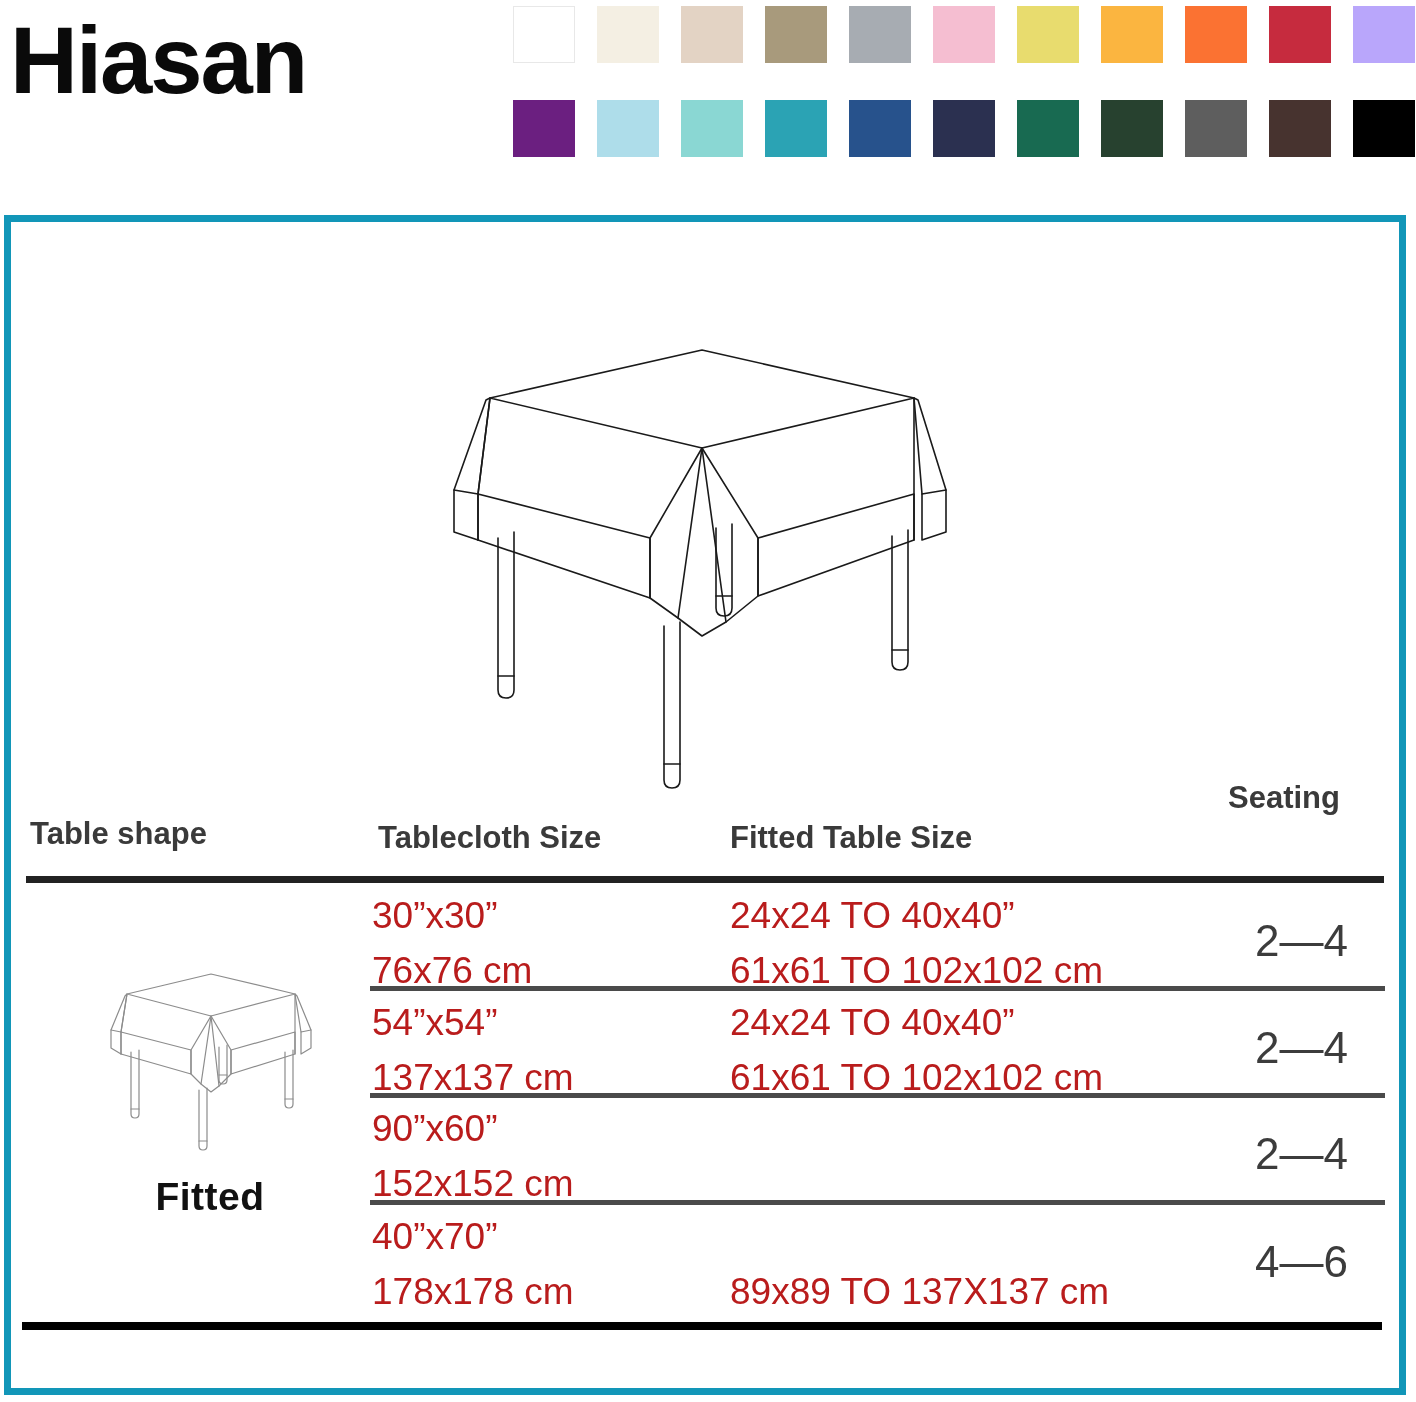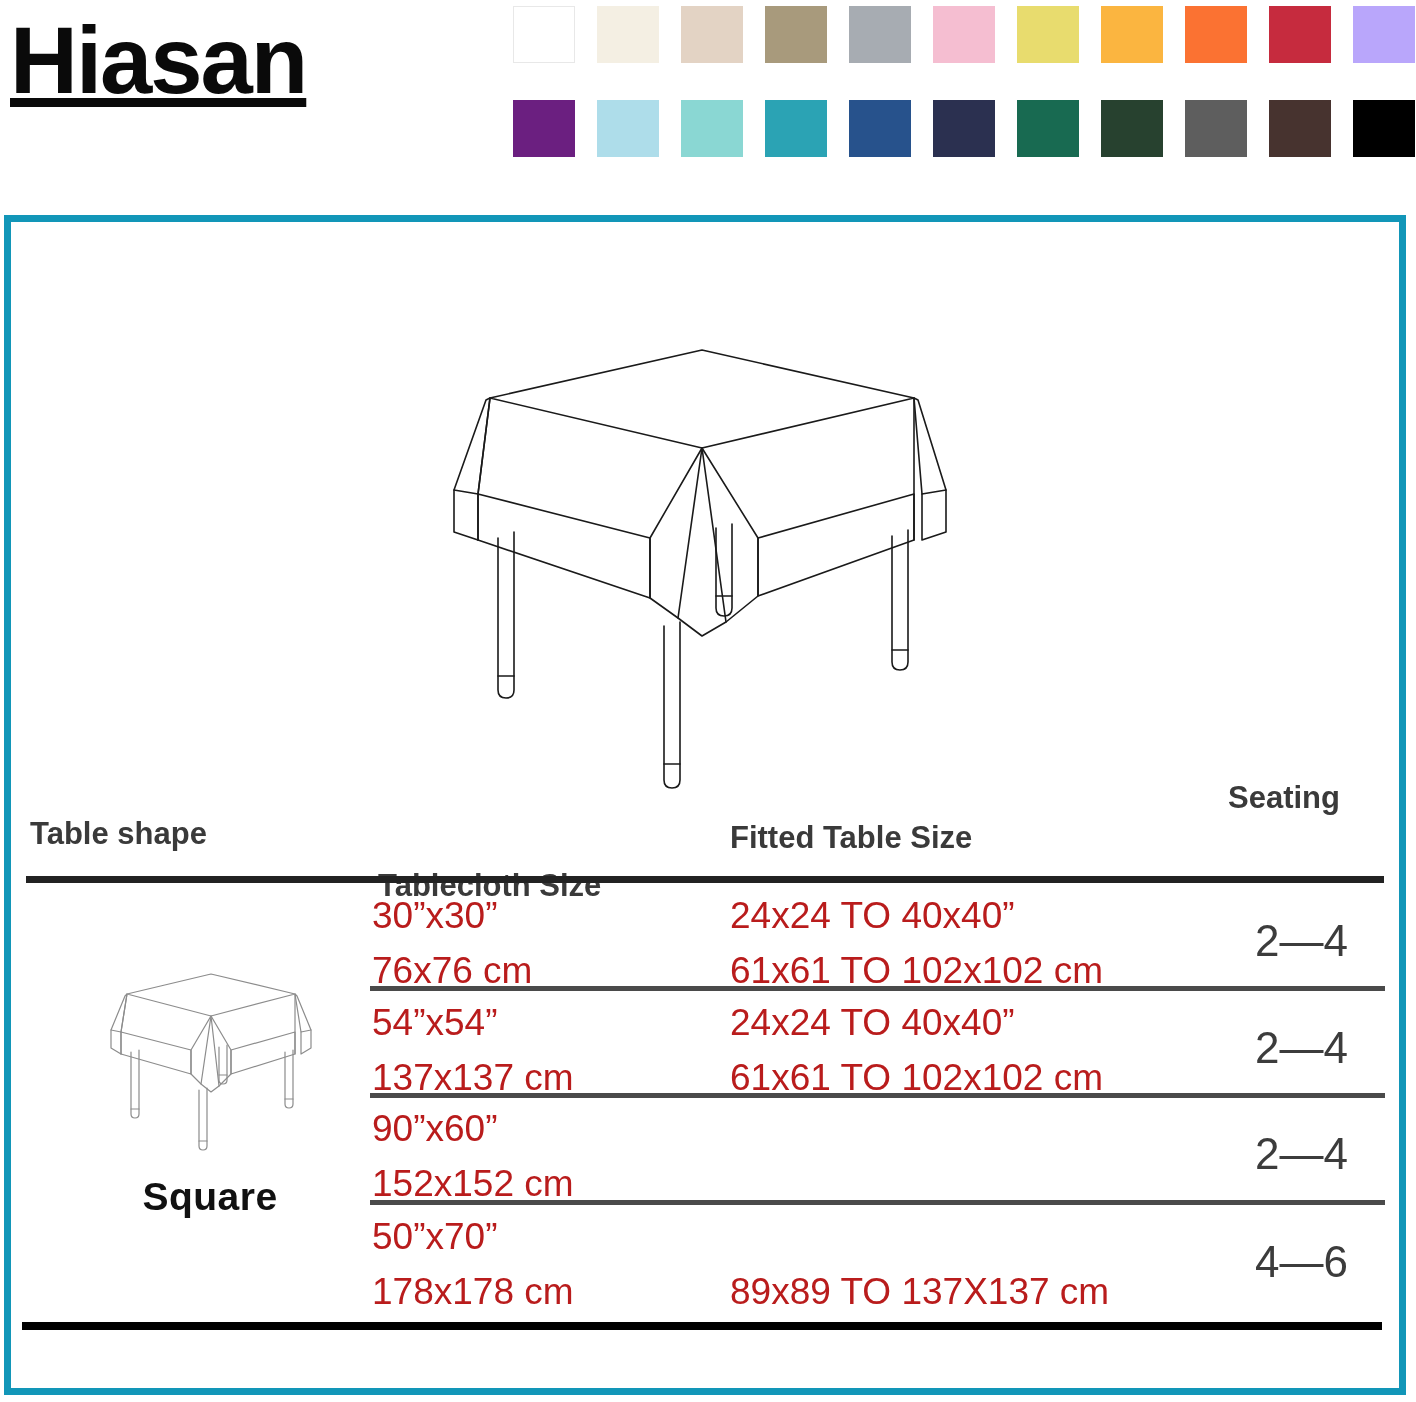--- a/index.html
+++ b/index.html
@@ -7,21 +7,21 @@
     width:1416px;height:1402px;position:relative;overflow:hidden;
     font-family:"Liberation Sans","DejaVu Sans",sans-serif;
     -webkit-font-smoothing:antialiased;
   }
 
   
   #brand{
     position:absolute;left:10px;top:14px;
     font-family:"Liberation Sans","DejaVu Sans",sans-serif;
     font-size:94px;font-weight:bold;letter-spacing:-2px;
-    color:#0a0a0a;line-height:1;text-decoration:underline;
+    color:#0a0a0a;line-height:1;
   }
 
   
   #swatches{position:absolute;left:513px;top:6px;width:900px;height:165px;}
   .sw-row{position:absolute;left:0;height:57px;width:100%;}
   .sw-row.r1{top:0;}
   .sw-row.r2{top:94px;}
   .sw{
     position:absolute;top:0;width:62px;height:57px;
     box-sizing:border-box;
@@ -42,21 +42,21 @@
   }
   #hero svg{display:block;width:100%;height:100%;}
 
   
   .col-hdr{
     position:absolute;
     font-size:31px;font-weight:bold;color:#3a3a3a;
     white-space:nowrap;line-height:1;
   }
   #hdr-shape{left:30px;top:818px;}
-  #hdr-cloth{left:378px;top:822px;margin-top:48px;}
+  #hdr-cloth{left:378px;top:822px;}
   #hdr-fitted{left:730px;top:822px;}
   #hdr-seating{left:1228px;top:782px;}
 
   #hdr-rule{
     position:absolute;left:26px;top:876px;width:1358px;height:7px;
     background:#222222;
   }
 
   
   #shape-cell{
@@ -185,21 +185,21 @@
     <path d="M208 62 L208 80 L198 86 L198 64"></path>
     <path d="M28 84 L28 146 Q28 150 32 150 Q36 150 36 146 L36 82"></path>
     <path d="M28 141 L36 141"></path>
     <path d="M96 122 L96 178 Q96 182 100 182 Q104 182 104 178 L104 120"></path>
     <path d="M96 173 L104 173"></path>
     <path d="M116 79 L116 112 Q116 116 120 116 Q124 116 124 112 L124 77"></path>
     <path d="M116 107 L124 107"></path>
     <path d="M182 84 L182 136 Q182 140 186 140 Q190 140 190 136 L190 82"></path>
     <path d="M182 131 L190 131"></path>
   </svg>
-  <div id="shape-label">Square</div>
+  <div id="shape-label">Fitted</div>
 </div>
 
 <div id="rows-container">
     <div class="row" style="top: 897px;">
       <div class="cell c-cloth line-in">30”x30”</div>
       <div class="cell c-cloth line-cm">76x76  cm</div>
       <div class="cell c-fitted line-in">24x24 TO 40x40”</div>
       <div class="cell c-fitted line-cm">61x61 TO 102x102 cm</div>
       <div class="cell c-seat">2—4</div>
     </div>
@@ -209,21 +209,21 @@
       <div class="cell c-fitted line-in">24x24 TO 40x40”</div>
       <div class="cell c-fitted line-cm">61x61 TO 102x102 cm</div>
       <div class="cell c-seat">2—4</div>
     </div>
     <div class="row" style="top: 1110px;">
       <div class="cell c-cloth line-in">90”x60”</div>
       <div class="cell c-cloth line-cm">152x152 cm</div>
       <div class="cell c-seat">2—4</div>
     </div>
     <div class="row" style="top: 1218px;">
-      <div class="cell c-cloth line-in">50”x70”</div>
+      <div class="cell c-cloth line-in">40”x70”</div>
       <div class="cell c-cloth line-cm">178x178 cm</div>
       <div class="cell c-fitted line-cm">89x89 TO 137X137 cm</div>
       <div class="cell c-seat">4—6</div>
     </div>
     <div class="divider" style="top: 986px;"></div>
     <div class="divider" style="top: 1093px;"></div>
     <div class="divider" style="top: 1200px;"></div>
   </div>
 
 <div id="bottom-rule"></div>

